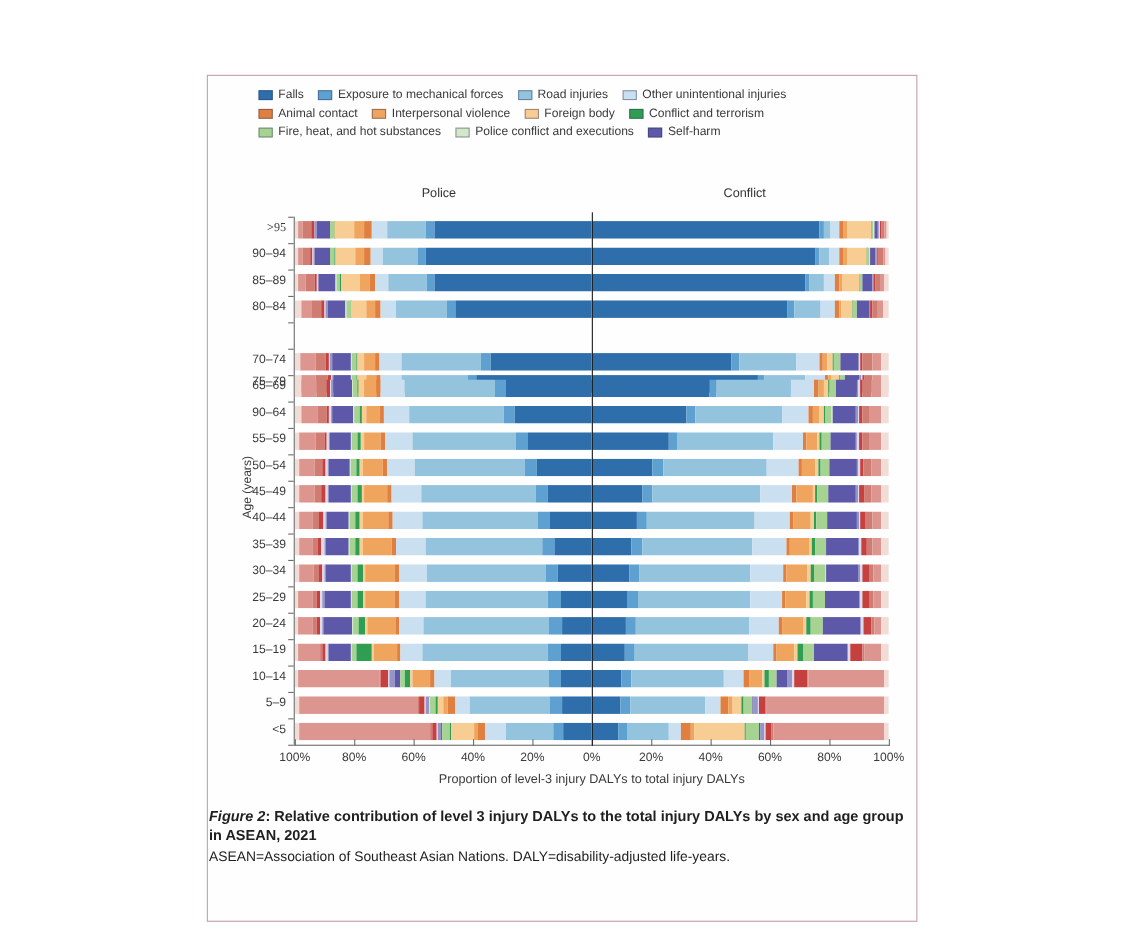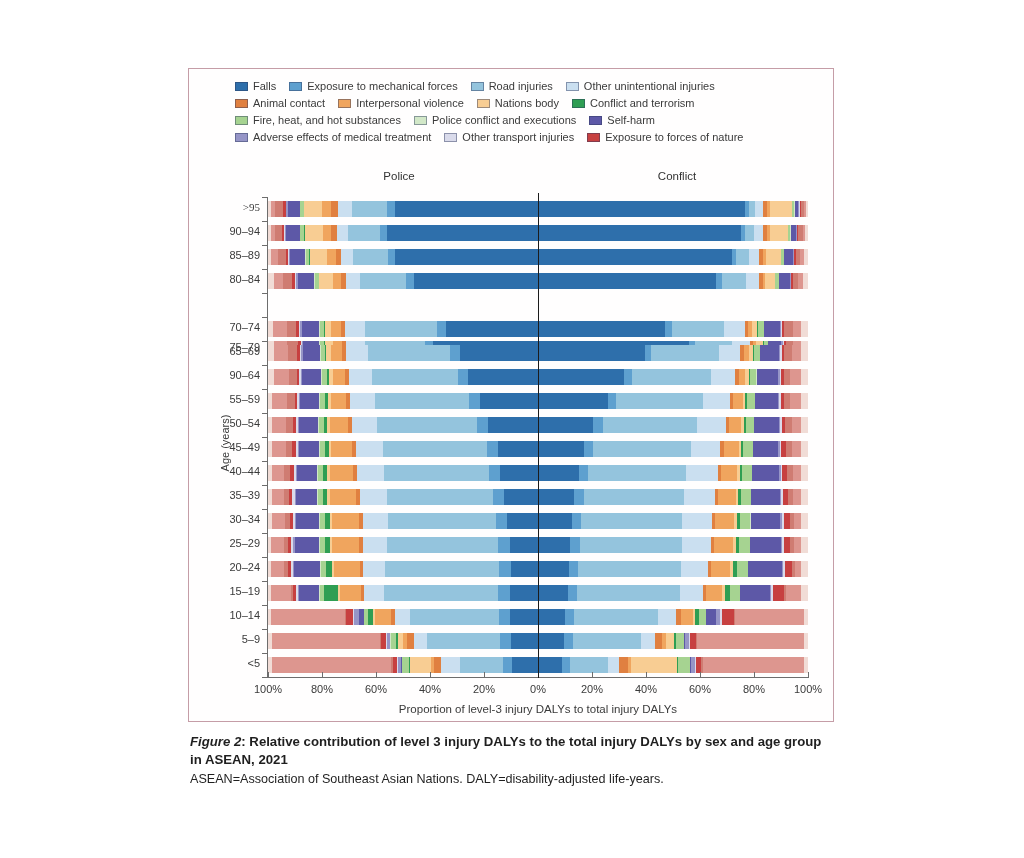--- a/index.html
+++ b/index.html
@@ -1,21 +1,21 @@
 <!DOCTYPE html>
 <html><head>
 <meta charset="utf-8">
 <style>
   html,body{margin:0;padding:0;background:#ffffff;}
   body{
     width:1024px;height:858px;position:relative;overflow:hidden;
     font-family:"Liberation Sans","DejaVu Sans",sans-serif;color:#2e2e2e;
   }
   .figure-box{
-    position:absolute;left:188px;top:68px;width:646px;height:654px;
+    position:absolute;left:188px;top:68px;width:646px;height:770px;
     border:1.5px solid #c59da7;background:#fffefe;box-sizing:border-box;
   }
   
   .legend{position:absolute;left:46px;top:9px;}
   .legend-row{display:flex;align-items:center;height:17px;}
   .legend-item{display:flex;align-items:center;margin-right:13px;}
   .swatch{
     width:13px;height:9px;margin-right:5px;flex:0 0 auto;
     border:1px solid rgba(45,55,90,0.45);box-sizing:border-box;
   }
@@ -86,53 +86,39 @@
         <div class="legend-item">
           <span class="swatch" style="background: rgb(224, 128, 64);"></span>
           <span class="legend-label">Animal contact</span>
         </div>
         <div class="legend-item">
           <span class="swatch" style="background: rgb(240, 165, 94);"></span>
           <span class="legend-label">Interpersonal violence</span>
         </div>
         <div class="legend-item">
           <span class="swatch" style="background: rgb(248, 205, 147);"></span>
-          <span class="legend-label">Nations body</span>
+          <span class="legend-label">Foreign body</span>
         </div>
         <div class="legend-item">
           <span class="swatch" style="background: rgb(47, 158, 83);"></span>
           <span class="legend-label">Conflict and terrorism</span>
         </div>
       </div>
       <div class="legend-row">
         <div class="legend-item">
           <span class="swatch" style="background: rgb(166, 211, 145);"></span>
           <span class="legend-label">Fire, heat, and hot substances</span>
         </div>
         <div class="legend-item">
           <span class="swatch" style="background: rgb(210, 232, 200);"></span>
           <span class="legend-label">Police conflict and executions</span>
         </div>
         <div class="legend-item">
           <span class="swatch" style="background: rgb(93, 88, 167);"></span>
           <span class="legend-label">Self-harm</span>
-        </div>
-      </div>
-      <div class="legend-row">
-        <div class="legend-item">
-          <span class="swatch" style="background: rgb(150, 149, 199);"></span>
-          <span class="legend-label">Adverse effects of medical treatment</span>
-        </div>
-        <div class="legend-item">
-          <span class="swatch" style="background: rgb(218, 219, 235);"></span>
-          <span class="legend-label">Other transport injuries</span>
-        </div>
-        <div class="legend-item">
-          <span class="swatch" style="background: rgb(199, 64, 64);"></span>
-          <span class="legend-label">Exposure to forces of nature</span>
         </div>
       </div>
     </div>
 
   <div class="panel-label males">Police</div>
   <div class="panel-label females">Conflict</div>
 
   <div class="plot">
     <div class="y-axis-title">Age (years)</div>
     <div class="y-axis-line"></div>

